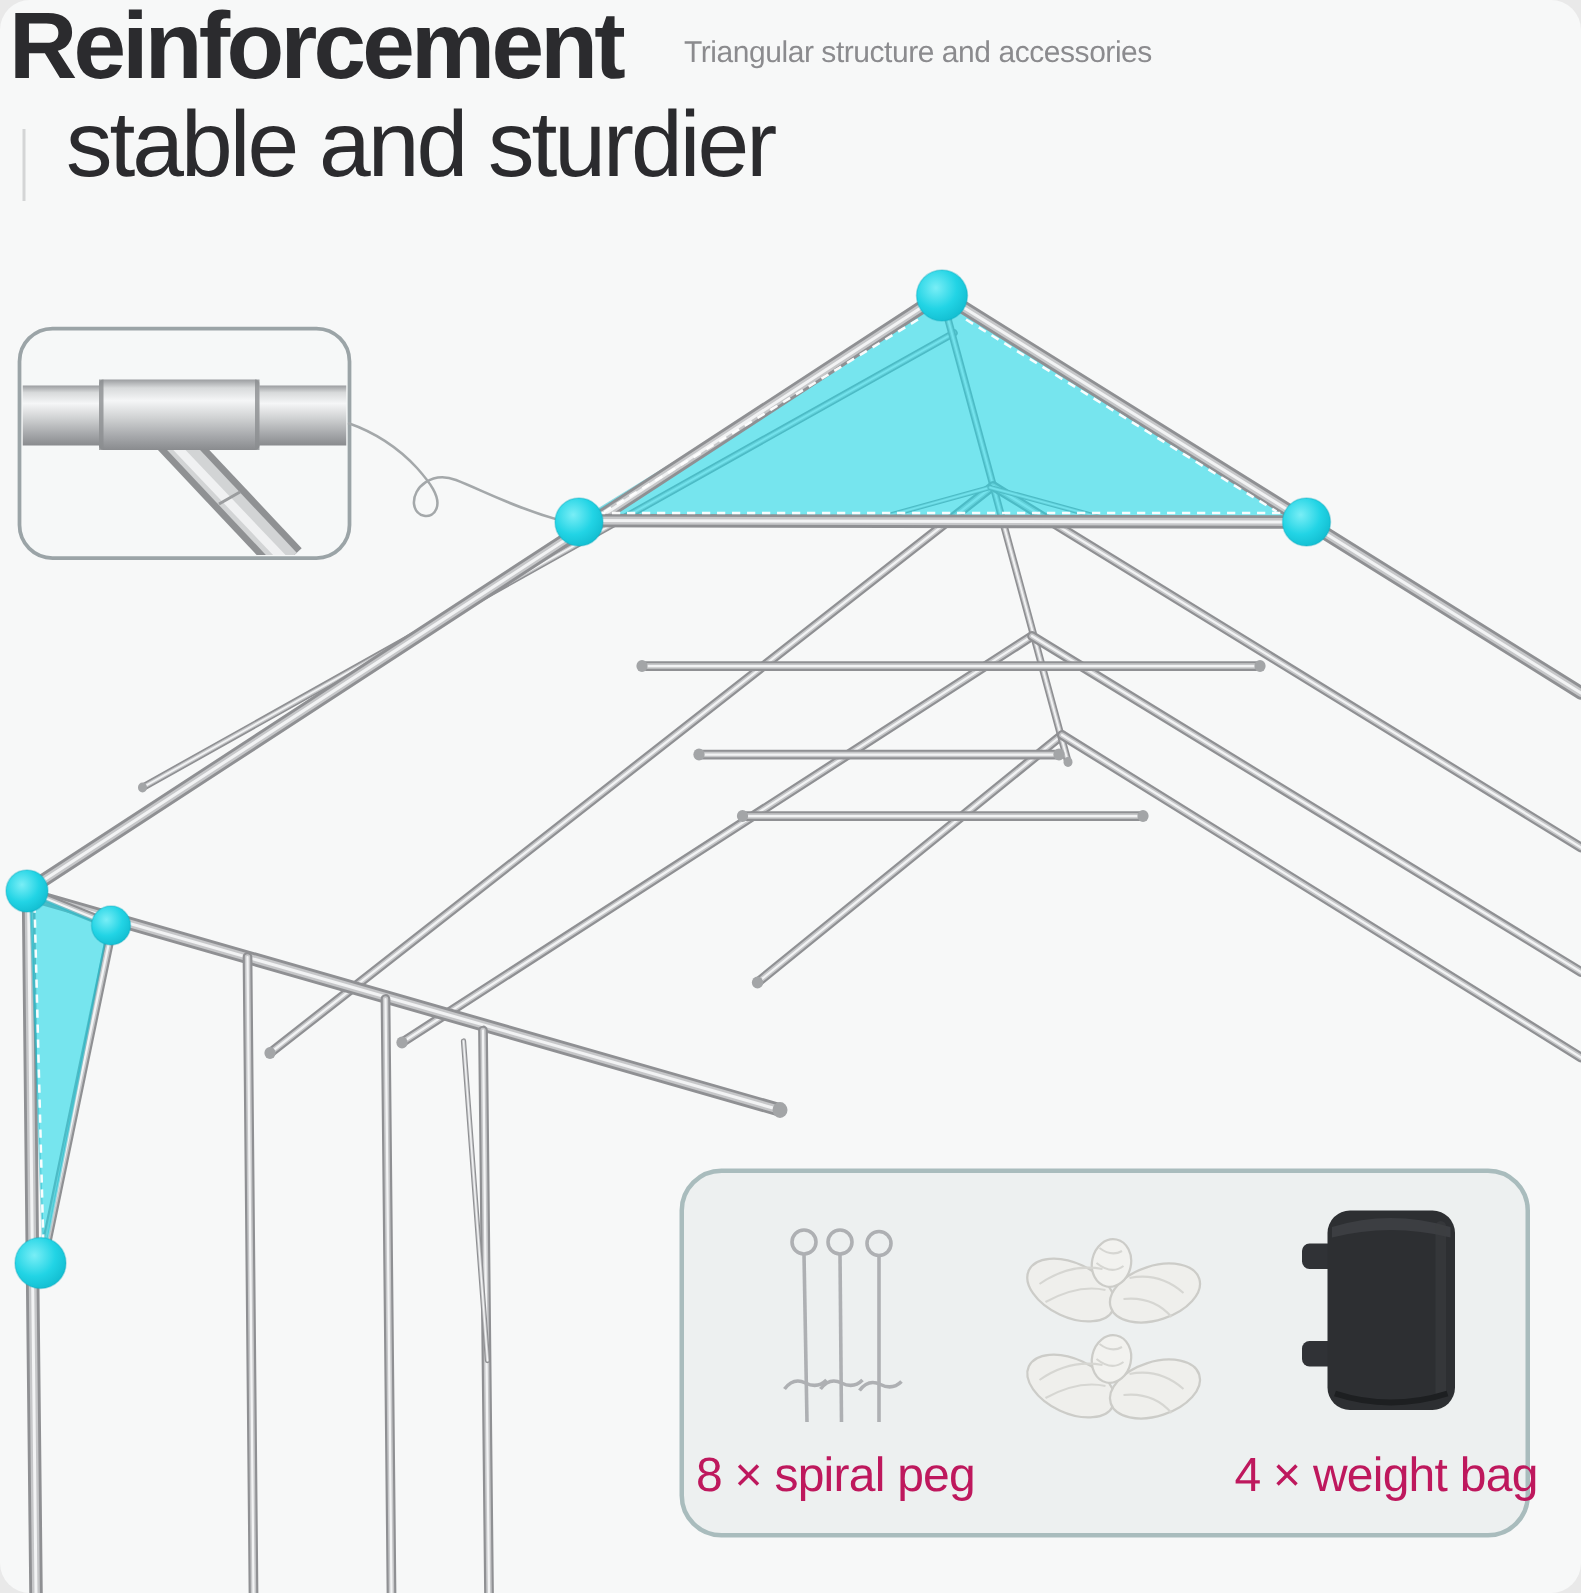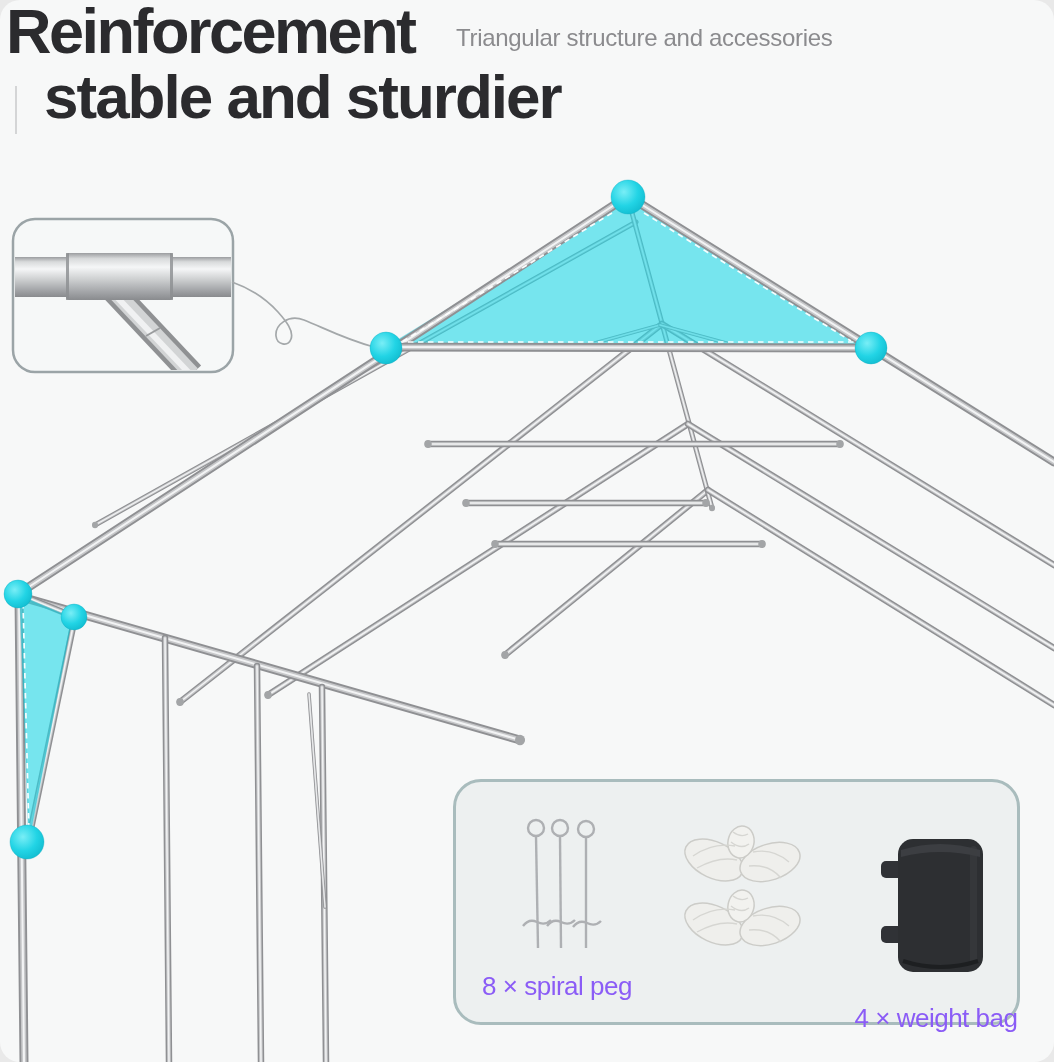--- a/index.html
+++ b/index.html
@@ -7,43 +7,43 @@
     position:relative;width:1054px;height:1062px;overflow:hidden;
     background:#f7f8f8;font-family:"Liberation Sans",sans-serif;border-radius:20px;
   }
   .headline{
     position:absolute;left:6px;top:-2px;
     font-size:63px;font-weight:bold;letter-spacing:-2.5px;
     color:#2b2b2e;line-height:1.05;white-space:nowrap;
   }
   .headline2{
     position:absolute;left:44px;top:64px;
-    font-size:62px;font-weight:bold;letter-spacing:-2px;
+    font-size:62px;font-weight:normal;letter-spacing:-2px;
     color:#2b2b2e;line-height:1.05;white-space:nowrap;
   }
   .subtitle{
     position:absolute;left:456px;top:24px;
-    font-size:24px;color:#8b8b8e;letter-spacing:-0.3px;white-space:nowrap;
+    font-size:20px;color:#8b8b8e;letter-spacing:-0.3px;white-space:nowrap;
   }
   .divider{
     position:absolute;left:15px;top:86px;width:2px;height:48px;background:#d4d5d6;
   }
   .main-art{position:absolute;left:0;top:0;}
   .panel{
     position:absolute;left:453px;top:779px;width:567px;height:246px;
     box-sizing:border-box;border:3px solid #a9bcbd;border-radius:28px;
     background:#edf0f0;
   }
   .panel-col{position:absolute;top:0;height:100%;}
   .col-1{left:0;width:202px;}
   .col-2{left:202px;width:165px;}
-  .col-3{left:380px;width:200px;margin-top:32px;}
+  .col-3{left:367px;width:200px;}
   .item-label{
     position:absolute;bottom:20px;left:0;width:100%;
-    text-align:center;font-size:26px;letter-spacing:-0.5px;color:#8b5cf6;
+    text-align:center;font-size:32px;letter-spacing:-0.5px;color:#be185d;
     white-space:nowrap;
   }
   .item-icon{position:absolute;}
   .icon-pegs{left:31px;top:26px;}
   .icon-ropes{left:8px;top:28px;}
   .icon-bag{left:15px;top:20px;}
 </style>
 </head>
 <body>
 

